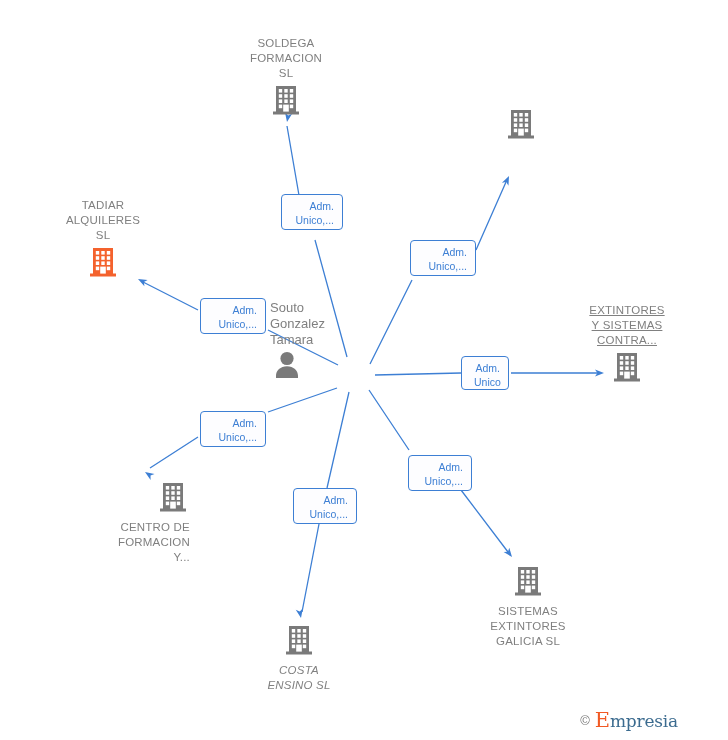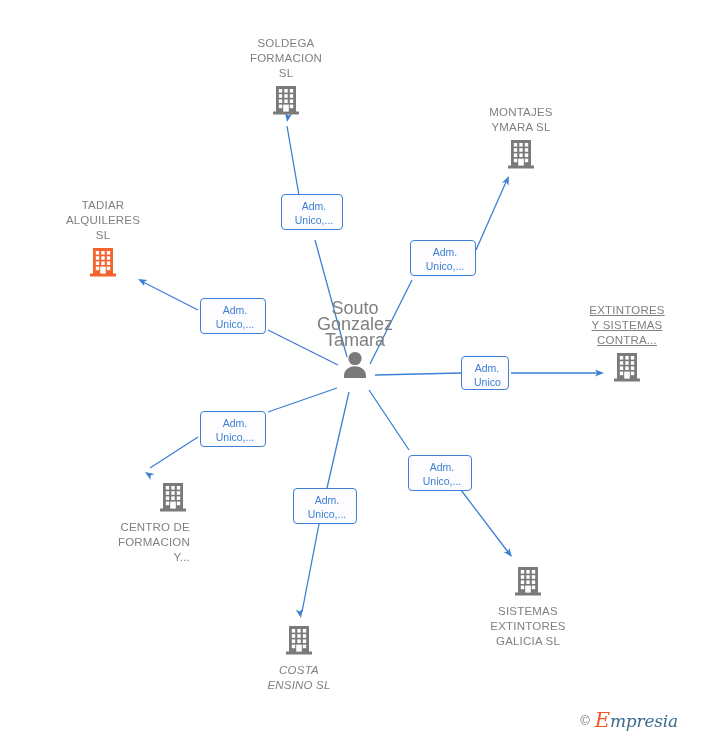--- a/index.html
+++ b/index.html
@@ -43,56 +43,55 @@
     display: block;
     margin: 0 auto;
   }
   .node.label-top .node-icon { margin-top: 2px; }
   .node.label-bottom .node-icon { margin-bottom: 2px; }
 
   .person-node {
     position: absolute;
     width: 170px;
     margin-left: -85px;
-    text-align: center;
+    text-align: left;
     color: #808080;
-    font-size: 18px;
+    font-size: 13px;
     line-height: 16px;
   }
 
   .edge-label {
     position: absolute;
     box-sizing: border-box;
     background: #fdfdff;
     border: 1px solid #3d7fd4;
     border-radius: 4px;
     color: #3d7fd4;
     font-size: 10.5px;
     line-height: 14px;
     padding: 4px 8px 4px 12px;
     white-space: pre-line;
-    text-align: center;
+    text-align: right;
   }
 
   #watermark {
     position: absolute;
     right: 10px;
     bottom: 8px;
     display: flex;
     align-items: center;
     gap: 5px;
     font-size: 15px;
   }
   #watermark .copy {
     color: #7a7a7a;
     font-size: 13px;
   }
   #watermark .brand {
     font-family: "DejaVu Serif", serif;
-    font-style: italic;
     font-size: 17px;
     color: #3b6b8f;
     letter-spacing: -0.2px;
   }
   #watermark .brand .cap {
     color: #f15a24;
     font-size: 21px;
   }
 </style>
 </head>
@@ -137,22 +136,20 @@
               <rect x="9.8" y="16.4" width="3.4" height="3.6"></rect>
               <rect x="15.3" y="16.4" width="3.4" height="3.6"></rect>
               <rect x="20.8" y="16.4" width="3.4" height="3.6"></rect>
               <rect x="14.2" y="21.6" width="5.6" height="7"></rect>
               <rect x="9.8" y="21.6" width="3.4" height="3.6"></rect>
               <rect x="20.8" y="21.6" width="3.4" height="3.6"></rect>
             </g>
           </svg></span>
       </div>
       <div class="node label-top" style="left: 521px; top: 105px;">
-        <span class="node-label">MONTAJES
-YMARA  SL</span>
         <span class="node-icon"><svg width="34" height="34" viewBox="0 0 34 34">
             <g fill="#7a7a7a">
               <rect x="7" y="3" width="20" height="26"></rect>
               <rect x="4" y="28.5" width="26" height="3"></rect>
             </g>
             <g fill="#ffffff">
               <rect x="9.8" y="6" width="3.4" height="3.6"></rect>
               <rect x="15.3" y="6" width="3.4" height="3.6"></rect>
               <rect x="20.8" y="6" width="3.4" height="3.6"></rect>
               <rect x="9.8" y="11.2" width="3.4" height="3.6"></rect>

